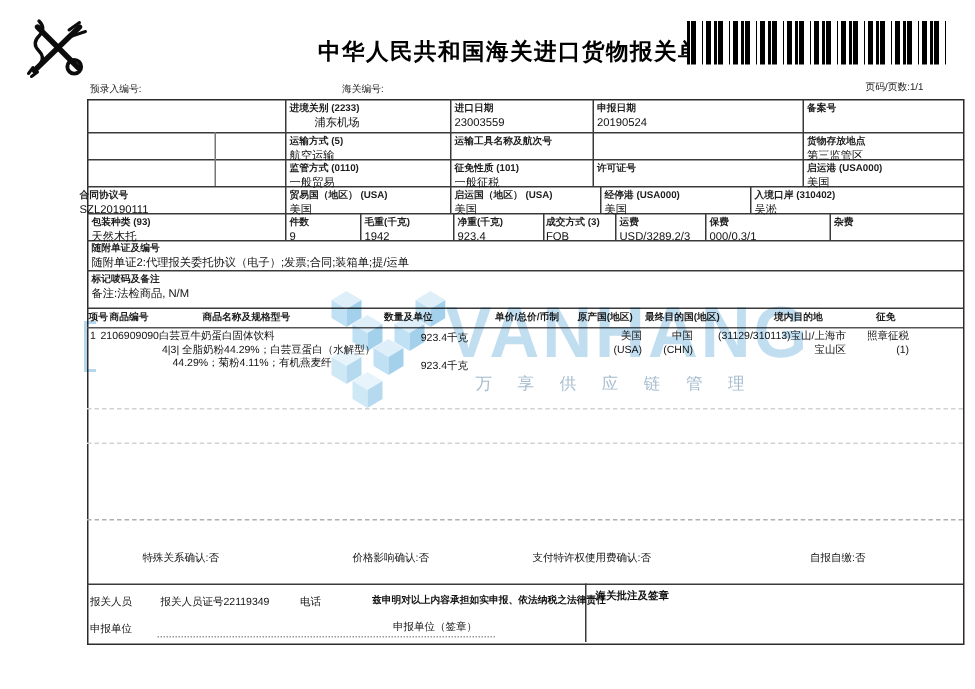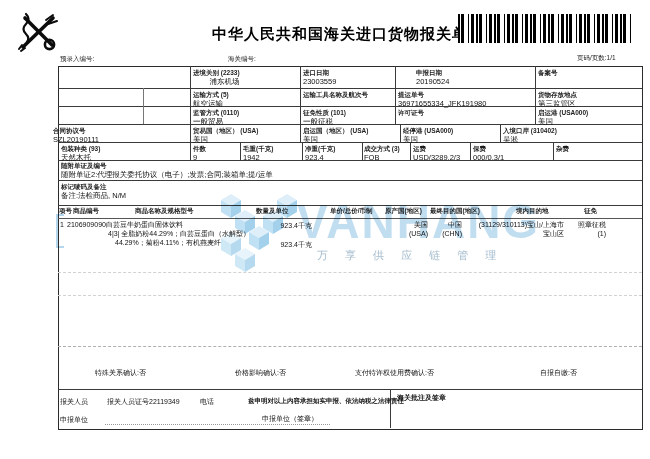--- a/index.html
+++ b/index.html
@@ -88,40 +88,36 @@
   <div class="vline" style="left:390px;top:389px;height:39px;"></div>
 
   <div class="cell" style="left:193px;top:68px;text-align:right;">
     <div class="lbl">进境关别  (2233)</div>
     <div class="val">浦东机场</div>
   </div>
   <div class="cell" style="left:303px;top:68px;">
     <div class="lbl">进口日期</div>
     <div class="val">23003559</div>
   </div>
-  <div class="cell" style="left:416px;top:68px;">
+  <div class="cell" style="left:398px;top:68px;">
     <div class="lbl">申报日期</div>
     <div class="val">20190524</div>
   </div>
   <div class="cell" style="left:538px;top:68px;">
     <div class="lbl">备案号</div>
     <div class="val"></div>
   </div>
 
   <div class="cell" style="left:193px;top:90px;">
     <div class="lbl">运输方式 (5)</div>
     <div class="val">航空运输</div>
   </div>
   <div class="cell" style="left:303px;top:90px;">
     <div class="lbl">运输工具名称及航次号</div>
     <div class="val"></div>
-  </div>
-  <div class="cell" style="left:398px;top:90px;">
-    <div class="lbl">提运单号</div>
-    <div class="val">36971655334_JFK191980</div>
   </div>
   <div class="cell" style="left:538px;top:90px;">
     <div class="lbl">货物存放地点</div>
     <div class="val">第三监管区</div>
   </div>
 
   <div class="cell" style="left:193px;top:108px;">
     <div class="lbl">监管方式 (0110)</div>
     <div class="val">一般贸易</div>
   </div>

